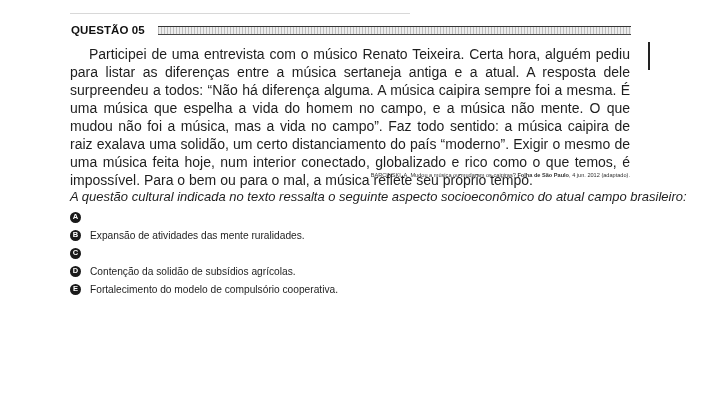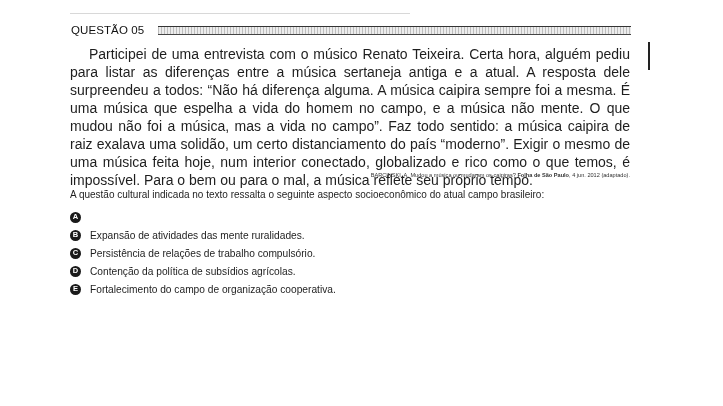--- a/index.html
+++ b/index.html
@@ -27,21 +27,21 @@
       position: absolute;
       left: 71px;
       top: 22px;
       width: 562px;
       height: 16px;
     }
     .q-title {
       position: absolute;
       left: 0;
       top: 0;
-      font-weight: normal;
+      font-weight: bold;
       font-size: 11.5px;
       letter-spacing: 0.1px;
       color: #111;
       line-height: 16px;
     }
     .q-rule {
       position: absolute;
       left: 87px;
       top: 4px;
       width: 473px;
@@ -76,23 +76,24 @@
       top: 172px;
       font-size: 5.6px;
       color: #333;
       white-space: nowrap;
     }
     .citation b { font-weight: bold; }
     .prompt {
       position: absolute;
       left: 70px;
       top: 189px;
-      font-size: 10px;
+      font-size: 13px;
       color: #1e1e1e;
       white-space: nowrap;
+      font-style: italic;
     }
     .options {
       position: absolute;
       left: 70px;
       top: 208px;
       margin: 0;
       padding: 0;
       list-style: none;
     }
     .option {
@@ -140,23 +141,22 @@
 <ul class="options">
   <li class="option">
     <span class="opt-badge">A</span>
   </li>
   <li class="option">
     <span class="opt-badge">B</span>
     <span>Expansão de atividades das mente ruralidades.</span>
   </li>
   <li class="option">
     <span class="opt-badge">C</span>
-    <span>Persistência de relações de trabalho compulsório.</span>
   </li>
   <li class="option">
     <span class="opt-badge">D</span>
-    <span>Contenção da política de subsídios agrícolas.</span>
+    <span>Contenção da solidão de subsídios agrícolas.</span>
   </li>
   <li class="option">
     <span class="opt-badge">E</span>
-    <span>Fortalecimento do campo de organização cooperativa.</span>
+    <span>Fortalecimento do modelo de compulsório cooperativa.</span>
   </li>
 </ul>
 
 </body></html>

